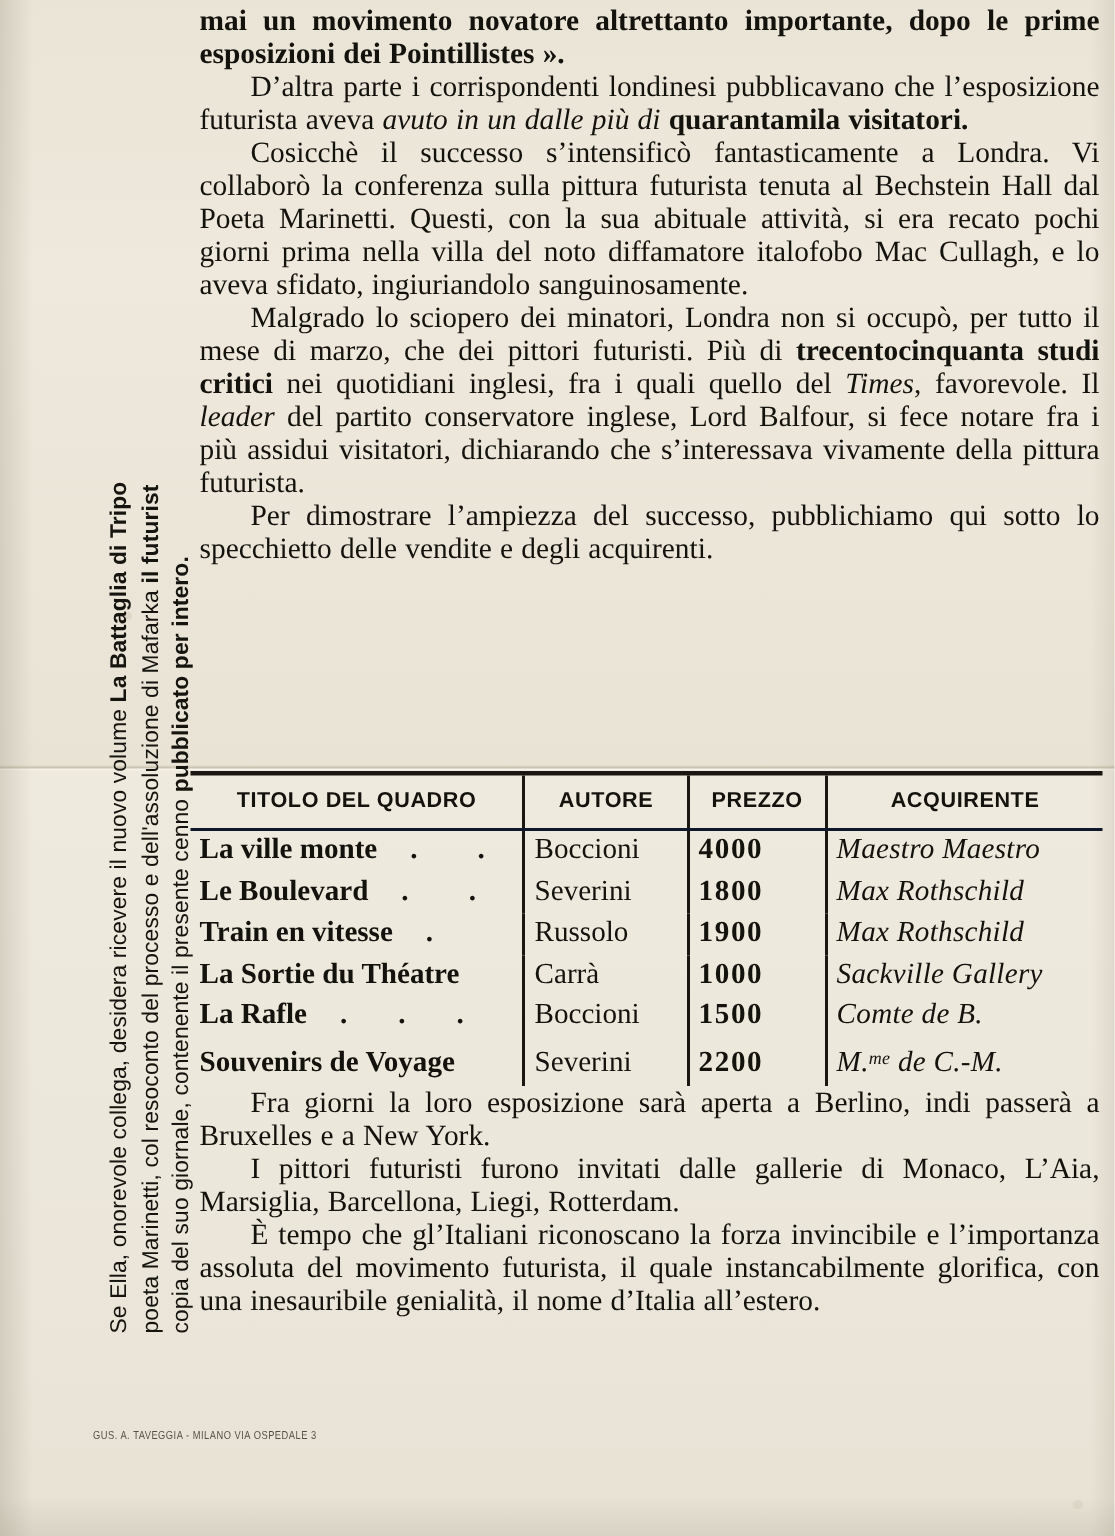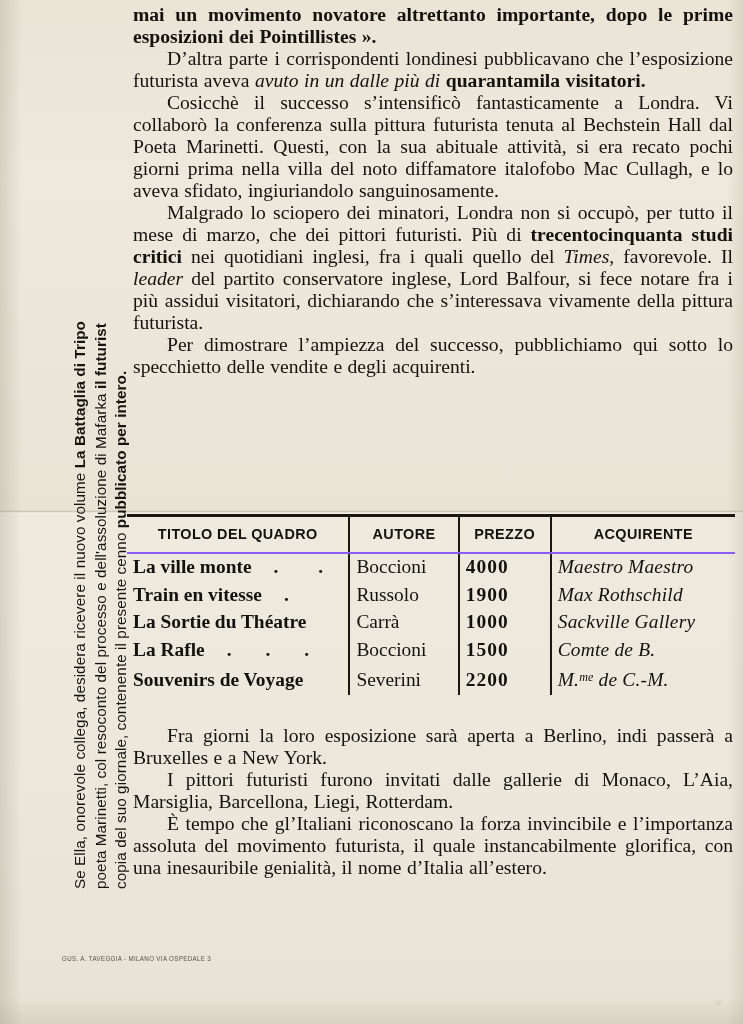--- a/index.html
+++ b/index.html
@@ -120,21 +120,21 @@
     height: 3px;
     background: #1a1713;
     width: 100%;
   }
   table.sales thead th {
     font-family: "Liberation Sans", "DejaVu Sans", sans-serif;
     font-weight: 700;
     font-size: 14.4px;
     letter-spacing: 0.4px;
     padding: 9px 6px 10px 6px;
-    border-bottom: 2px solid #8b5cf6;
+    border-bottom: 2px solid #0f172a;
     vertical-align: middle;
     text-align: center;
   }
   table.sales tbody td {
     padding: 1px 6px 2px 6px;
     font-size: 19.4px;
     line-height: 24.6px;
     vertical-align: baseline;
   }
   .col-title  { width: 216px; text-align: left; }
@@ -235,20 +235,26 @@
         </tr>
       </thead>
       <tbody id="sales-table-body">
           <tr>
             <td class="col-title"><span>La ville monte</span><span class="dots"><span class="dot-sp-1"></span>.<span class="dot-sp-3"></span>.</span></td>
             <td class="col-author vsep-l">Boccioni</td>
             <td class="col-price vsep-l">4000</td>
             <td class="col-buyer vsep-l">Maestro Maestro</td>
           </tr>
           <tr>
+            <td class="col-title"><span>Le Boulevard</span><span class="dots"><span class="dot-sp-1"></span>.<span class="dot-sp-3"></span>.</span></td>
+            <td class="col-author vsep-l">Severini</td>
+            <td class="col-price vsep-l">1800</td>
+            <td class="col-buyer vsep-l">Max Rothschild</td>
+          </tr>
+          <tr>
             <td class="col-title"><span>Train en vitesse</span><span class="dots"><span class="dot-sp-1"></span>.</span></td>
             <td class="col-author vsep-l">Russolo</td>
             <td class="col-price vsep-l">1900</td>
             <td class="col-buyer vsep-l">Max Rothschild</td>
           </tr>
           <tr>
             <td class="col-title"><span>La Sortie du Théatre</span></td>
             <td class="col-author vsep-l">Carrà</td>
             <td class="col-price vsep-l">1000</td>
             <td class="col-buyer vsep-l">Sackville Gallery</td>

